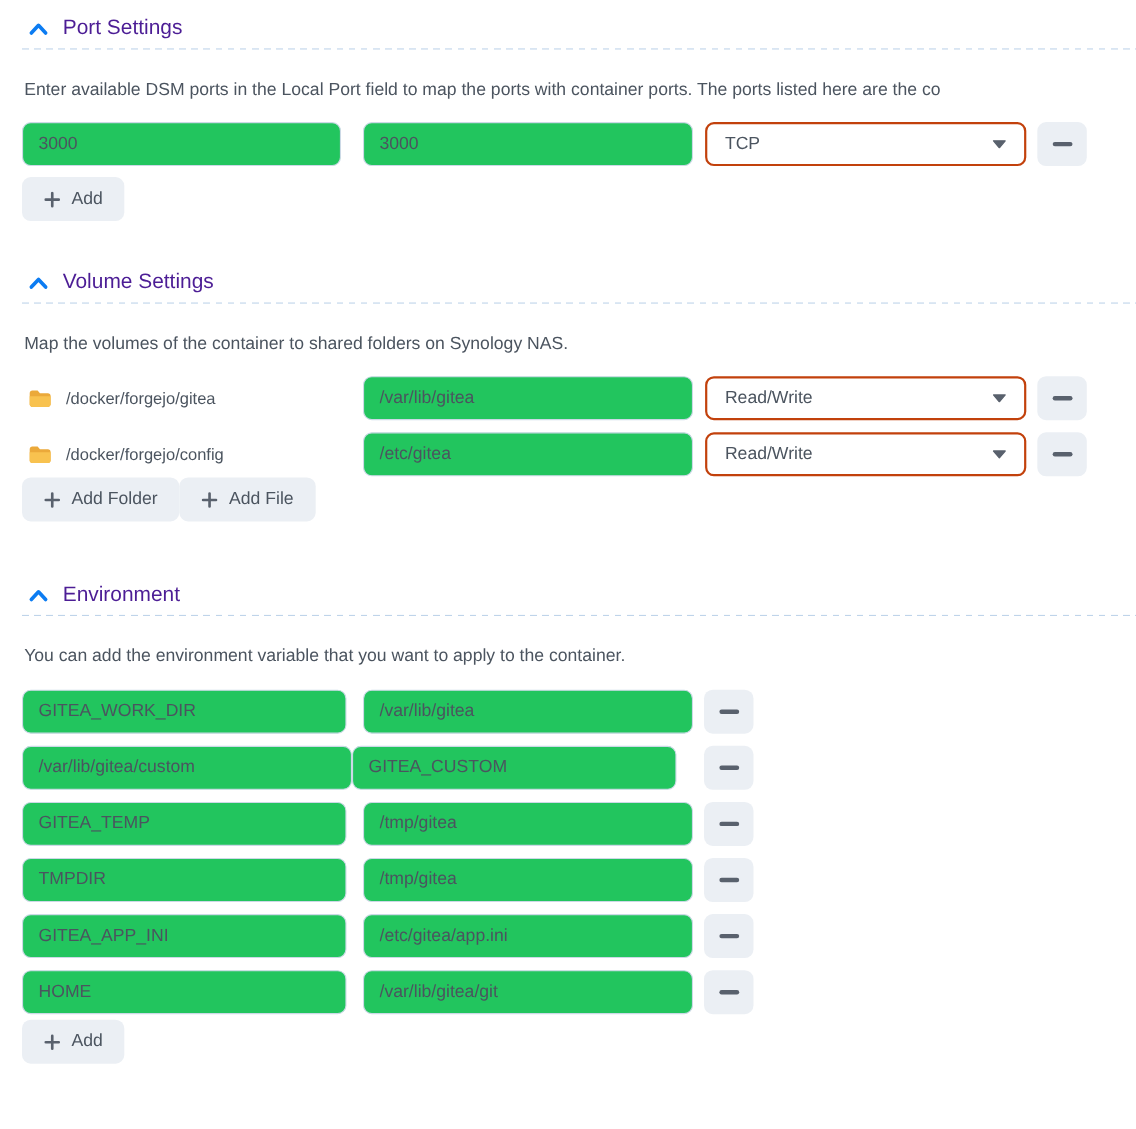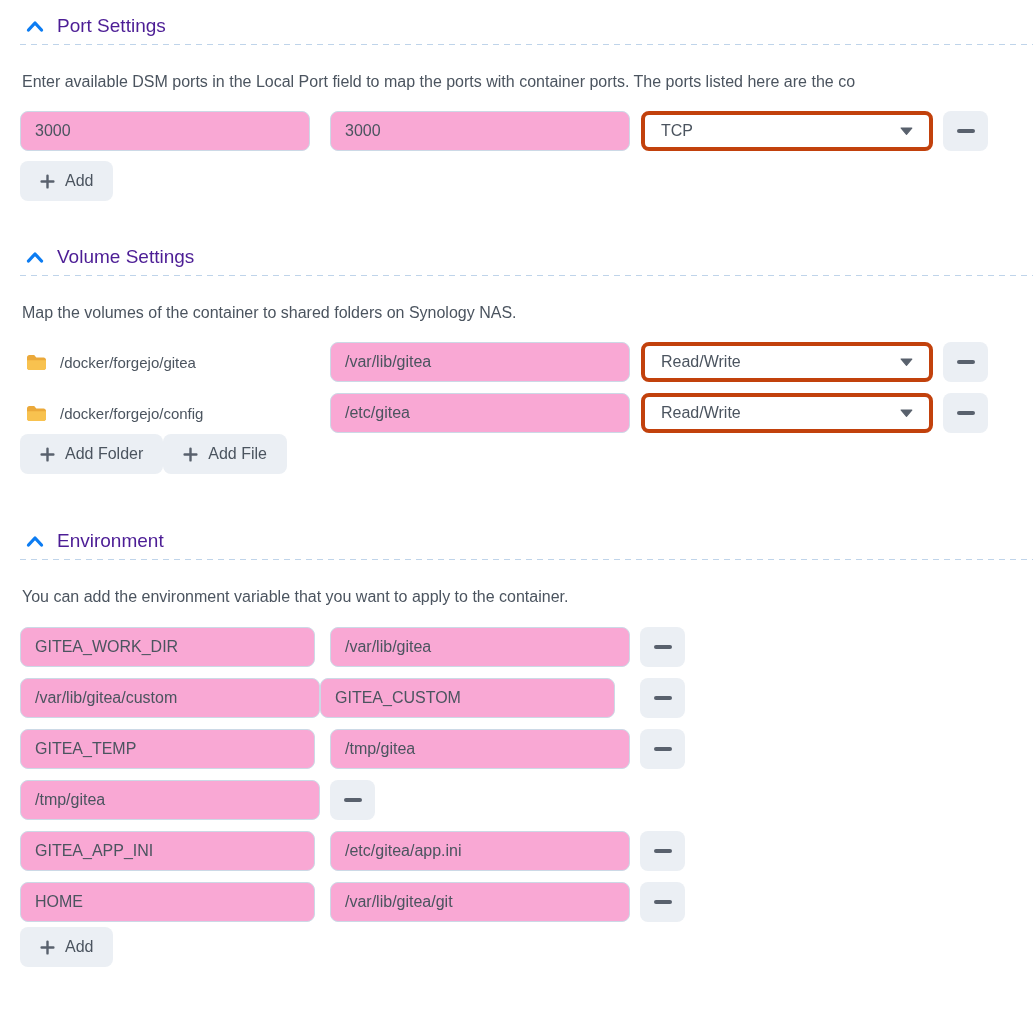--- a/index.html
+++ b/index.html
@@ -21,30 +21,30 @@
 
   .desc { margin: 27px 0 0 2px; font-size: 16px; line-height: 19px; white-space: nowrap; }
 
   .rows { margin-top: 20px; }
   .row { display: flex; align-items: center; margin-bottom: 11px; }
   .row.tight { margin-bottom: 0; }
 
   .tin {
     height: 40px; border: 1px solid #ccd9e6; border-radius: 8px;
     padding: 0 14px; font-size: 16px; color: #4b545f;
-    font-family: "Liberation Sans", sans-serif; outline: none; background: #f9a8d4;
+    font-family: "Liberation Sans", sans-serif; outline: none; background: #22c55e;
     overflow: hidden; white-space: nowrap;
   }
   .w290 { width: 290px; margin-right: 20px; }
   .w295 { width: 295px; margin-right: 15px; }
   .w300 { width: 300px; }
 
   .select {
     width: 292px; height: 40px; margin-left: 11px;
-    border: 4px solid #c2410c; border-radius: 8px;
+    border: 2px solid #c2410c; border-radius: 8px;
     display: flex; align-items: center; justify-content: space-between;
     padding: 0 16px; font-size: 16px; cursor: pointer; background: #fff;
   }
   .caret { display: flex; align-items: center; }
 
   .minus-btn {
     width: 45px; height: 40px; margin-left: 10px; border: none; border-radius: 8px;
     background: #ebeff4; display: flex; align-items: center; justify-content: center;
     cursor: pointer; flex: none;
   }
@@ -226,20 +226,21 @@
           </button>
       </div>
       <div class="row">
         <input class="tin w295" value="GITEA_TEMP" style="">
         <input class="tin w300" value="/tmp/gitea" style="">
         <button class="minus-btn">
             <span class="minus-bar"></span>
           </button>
       </div>
       <div class="row">
+        <input class="tin w295" value="TMPDIR" style="">
         <input class="tin w300" value="/tmp/gitea" style="">
         <button class="minus-btn">
             <span class="minus-bar"></span>
           </button>
       </div>
       <div class="row">
         <input class="tin w295" value="GITEA_APP_INI" style="">
         <input class="tin w300" value="/etc/gitea/app.ini" style="">
         <button class="minus-btn">
             <span class="minus-bar"></span>

